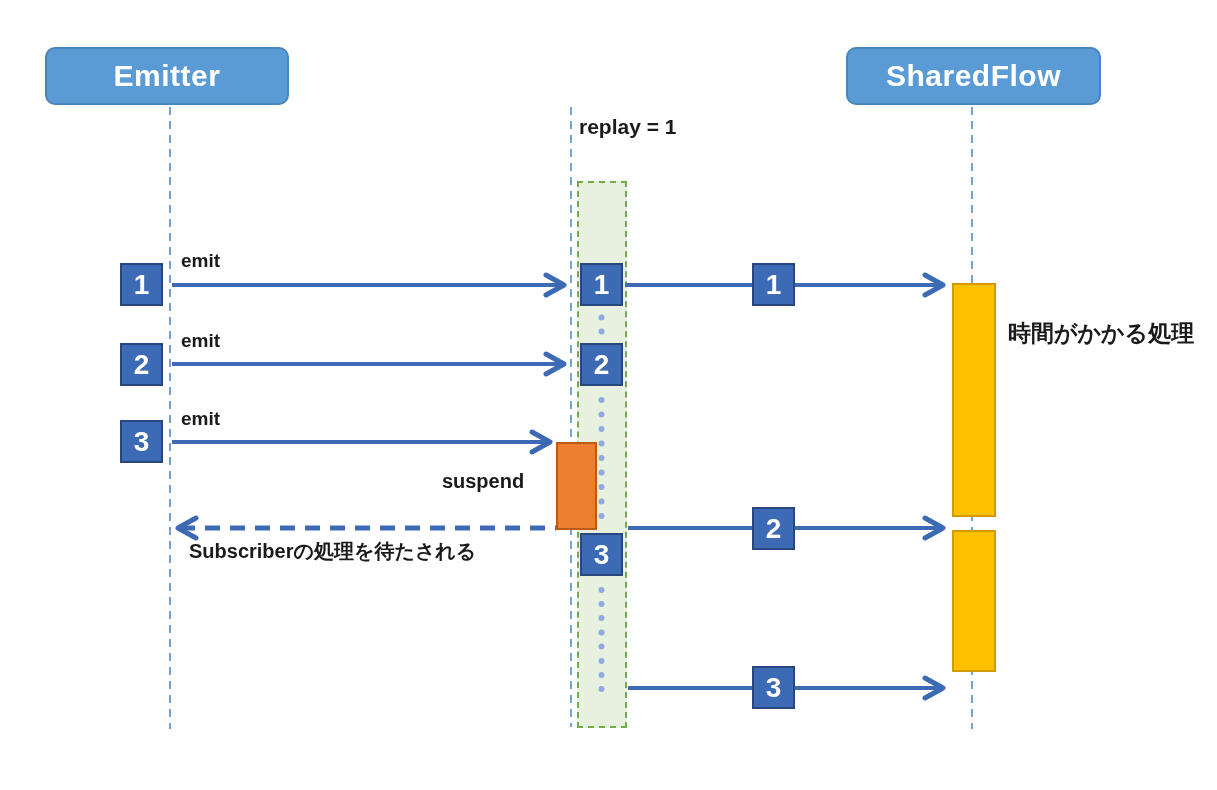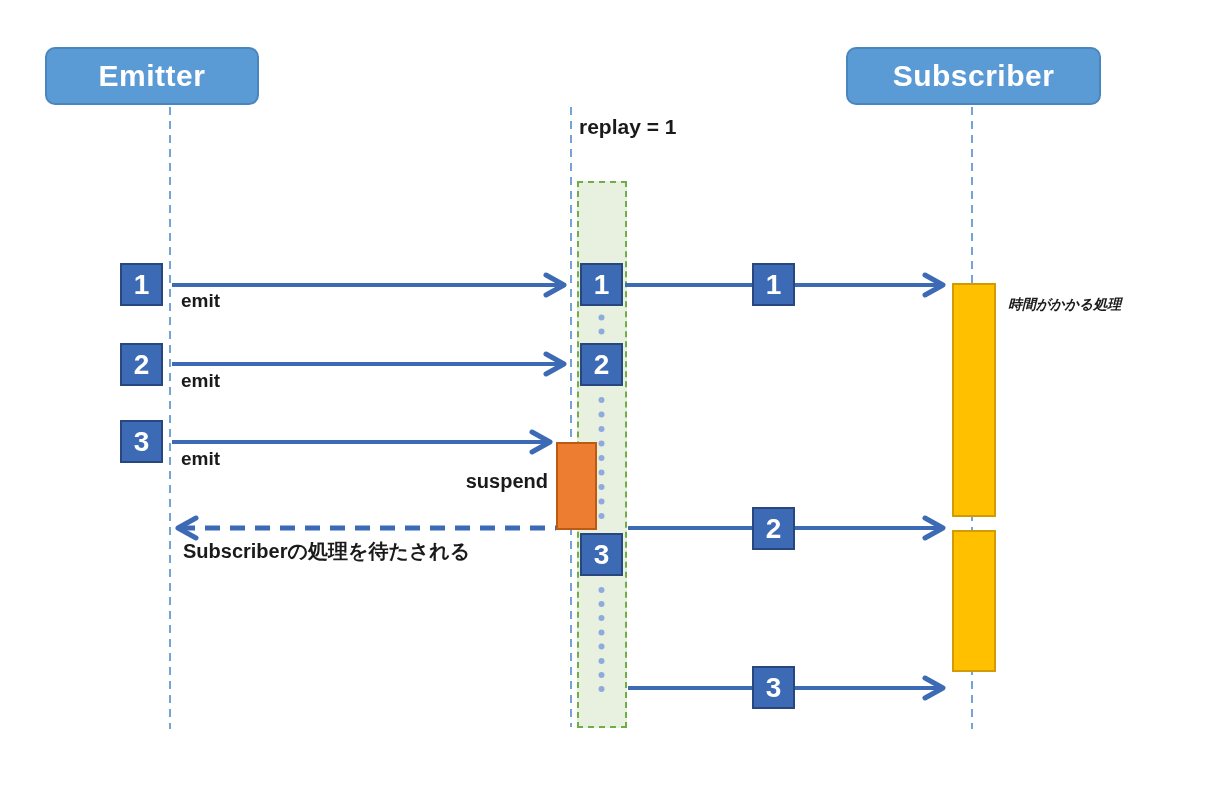--- a/index.html
+++ b/index.html
@@ -28,21 +28,21 @@
     border:2.5px solid var(--box-border);color:#ffffff;font-weight:bold;font-size:28px;
     display:flex;align-items:center;justify-content:center;z-index:3;}
 
   .activation{position:absolute;left:952px;width:44px;background:var(--yellow-fill);
     border:2px solid var(--yellow-border);z-index:3;}
 
   .suspend-block{position:absolute;left:556px;top:442px;width:41px;height:88px;
     background:var(--orange-fill);border:2px solid var(--orange-border);z-index:3;}
 
   .lbl{position:absolute;color:var(--text);font-weight:bold;z-index:4;white-space:nowrap;}
-  .emit-lbl{font-size:19px;margin-top:40px;}
+  .emit-lbl{font-size:19px;}
   .param-line{font-size:21px;}
   .wavy{text-decoration-line:underline;text-decoration-style:wavy;
     text-decoration-color:var(--squiggle);text-decoration-thickness:1px;text-underline-offset:4px;}
 
   .lifeline{stroke:var(--lifeline);stroke-width:2;stroke-dasharray:8 6;fill:none;}
   .arrow{stroke:var(--arrow);stroke-width:4;fill:none;}
   .dashed-return{stroke:var(--arrow);stroke-width:5;stroke-dasharray:15 10;fill:none;}
   .chev-path{fill:none;stroke:var(--arrow);stroke-width:5;stroke-linecap:round;stroke-linejoin:round;}
   .dot{fill:var(--dot);}
 </style>
@@ -90,25 +90,25 @@
         <circle class="dot" cx="601.5" cy="604" r="3"></circle>
       <circle class="dot" cx="601.5" cy="618" r="3"></circle>
         <circle class="dot" cx="601.5" cy="632.5" r="3"></circle>
       <circle class="dot" cx="601.5" cy="646.5" r="3"></circle>
         <circle class="dot" cx="601.5" cy="661" r="3"></circle>
       <circle class="dot" cx="601.5" cy="675" r="3"></circle>
         <circle class="dot" cx="601.5" cy="689" r="3"></circle>
     </g>
   </svg>
 
-  <div class="actor-box" style="left:45px;width:214px;">
+  <div class="actor-box" style="left:45px;width:244px;">
     <span>Emitter</span>
   </div>
   <div class="actor-box" style="left:846px;width:255px;">
-    <span>Subscriber</span>
+    <span>SharedFlow</span>
   </div>
 
   <div class="lbl param-line" style="left:579px;top:115px;text-align:center;">replay = 1</div>
 
   <div class="num-box" style="left:120px;top:263px;">1</div>
   <div class="num-box" style="left:120px;top:343px;">2</div>
   <div class="num-box" style="left:120px;top:420px;">3</div>
 
   <div class="lbl emit-lbl" style="left:181px;top:250px;">emit</div>
   <div class="lbl emit-lbl" style="left:181px;top:330px;">emit</div>
@@ -116,21 +116,21 @@
 
   <div class="num-box" style="left:580px;top:263px;">1</div>
   <div class="num-box" style="left:580px;top:343px;">2</div>
   <div class="num-box" style="left:580px;top:533px;">3</div>
 
   <div class="num-box" style="left:752px;top:263px;">1</div>
   <div class="num-box" style="left:752px;top:507px;">2</div>
   <div class="num-box" style="left:752px;top:666px;">3</div>
 
   <div class="suspend-block"></div>
-  <div class="lbl" style="left:418px;top:470px;width:130px;text-align:right;font-size:20px;">suspend</div>
+  <div class="lbl" style="left:418px;top:470px;width:130px;text-align:center;font-size:20px;">suspend</div>
 
   <div class="activation" style="top:283px;height:234px;"></div>
   <div class="activation" style="top:530px;height:142px;"></div>
 
-  <div class="lbl" style="left:183px;top:538px;font-size:20px;">Subscriberの処理を待たされる</div>
-  <div class="lbl" style="left:1008px;top:296px;font-size:14px;font-style:italic;">時間がかかる処理</div>
+  <div class="lbl" style="left:189px;top:538px;font-size:20px;">Subscriberの処理を待たされる</div>
+  <div class="lbl" style="left:1008px;top:318px;font-size:23px;">時間がかかる処理</div>
 
 </div>
 
 </body></html>

